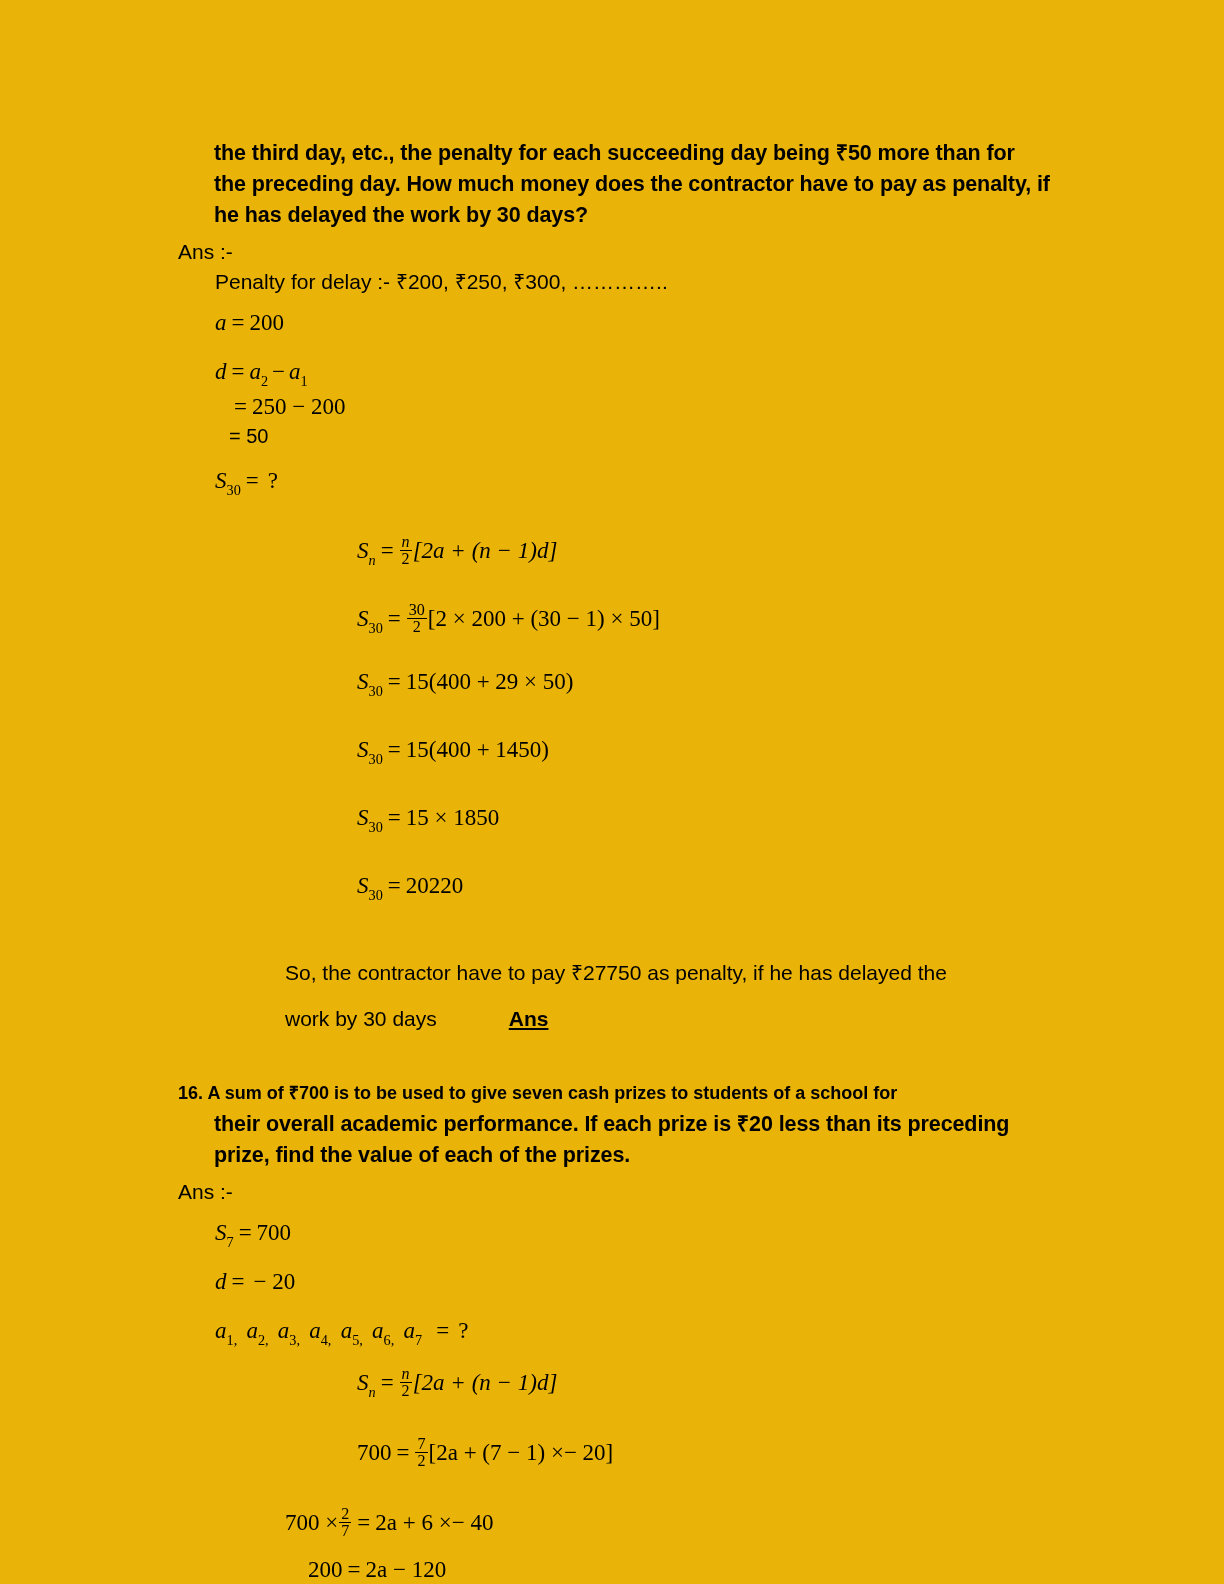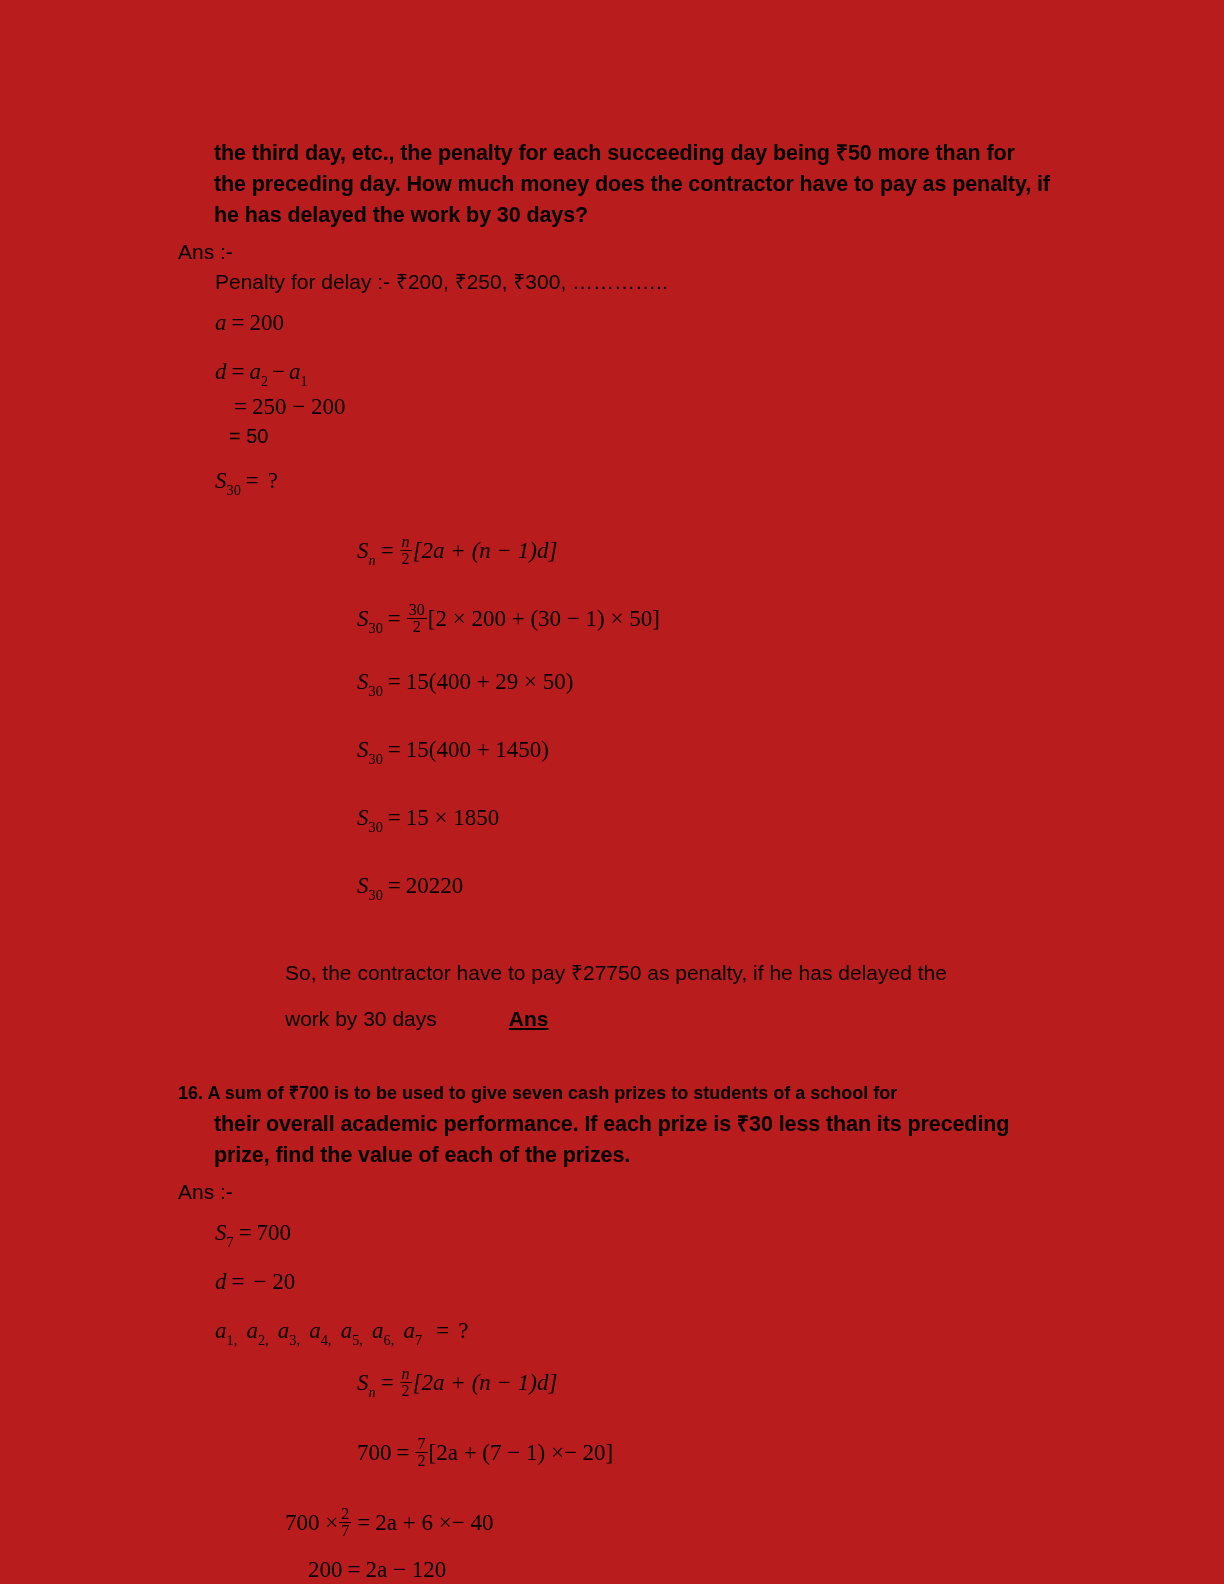--- a/index.html
+++ b/index.html
@@ -9,21 +9,21 @@
     background: #ffffff;
   }
   body {
     font-family: "Liberation Sans", sans-serif;
     color: #000000;
   }
   .page {
     position: relative;
     width: 1224px;
     height: 1584px;
-    background: #b91c1c;
+    background: #eab308;
     overflow: hidden;
   }
   .content {
     position: absolute;
     left: 178px;
     top: 138px;
     width: 892px;
   }
 
   
@@ -193,21 +193,21 @@
     </div>
 
     <div class="gap-lg"></div>
 
     <div>
 
       <p class="numbered">
         <span>16.</span>
         <span>A sum of ₹700 is to be used to give seven cash prizes to students of a school for</span>
       </p>
-      <p class="q-bold">their overall academic performance. If each prize is ₹30 less than its preceding</p>
+      <p class="q-bold">their overall academic performance. If each prize is ₹20 less than its preceding</p>
       <p class="q-bold">prize, find the value of each of the prizes.</p>
 
       <p class="ans-label">Ans :-</p>
 
       <div class="math stmt m-line">
         <span class="v">S</span><sub>7</sub><span class="eq">=</span><span>700</span>
       </div>
 
       <div class="math stmt m-line">
         <span class="v">d</span><span class="eq">=</span><span class="op">− 20</span>

